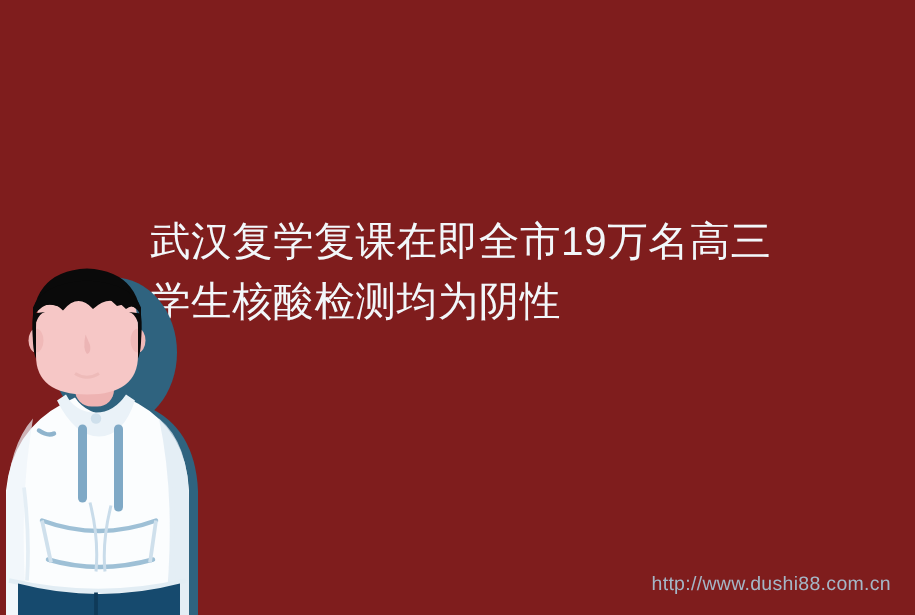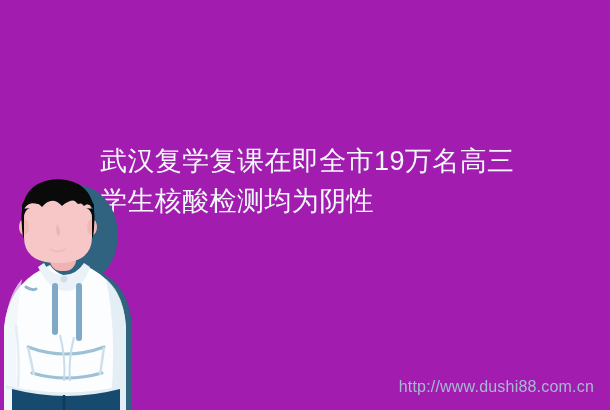--- a/index.html
+++ b/index.html
@@ -6,21 +6,21 @@
   html, body {
     margin: 0;
     padding: 0;
     background: #ffffff;
   }
   #banner {
     position: relative;
     width: 610px;
     height: 410px;
     overflow: hidden;
-    background: #a21caf;
+    background: #7f1d1d;
     font-family: "Liberation Sans", "DejaVu Sans", sans-serif;
   }
 
   
   #headline {
     position: absolute;
     left: 100px;
     top: 141px;
     width: 440px;
     color: #f2f7fa;
@@ -31,21 +31,21 @@
     white-space: pre-wrap;
     text-rendering: optimizeLegibility;
   }
 
   
   #watermark {
     position: absolute;
     right: 16px;
     bottom: 14px;
     color: #a8c4d5;
-    font-size: 16px;
+    font-size: 13px;
     letter-spacing: 0.2px;
     opacity: 0.92;
   }
 
   
   #figure {
     position: absolute;
     left: -2px;
     bottom: 0;
     width: 140px;

